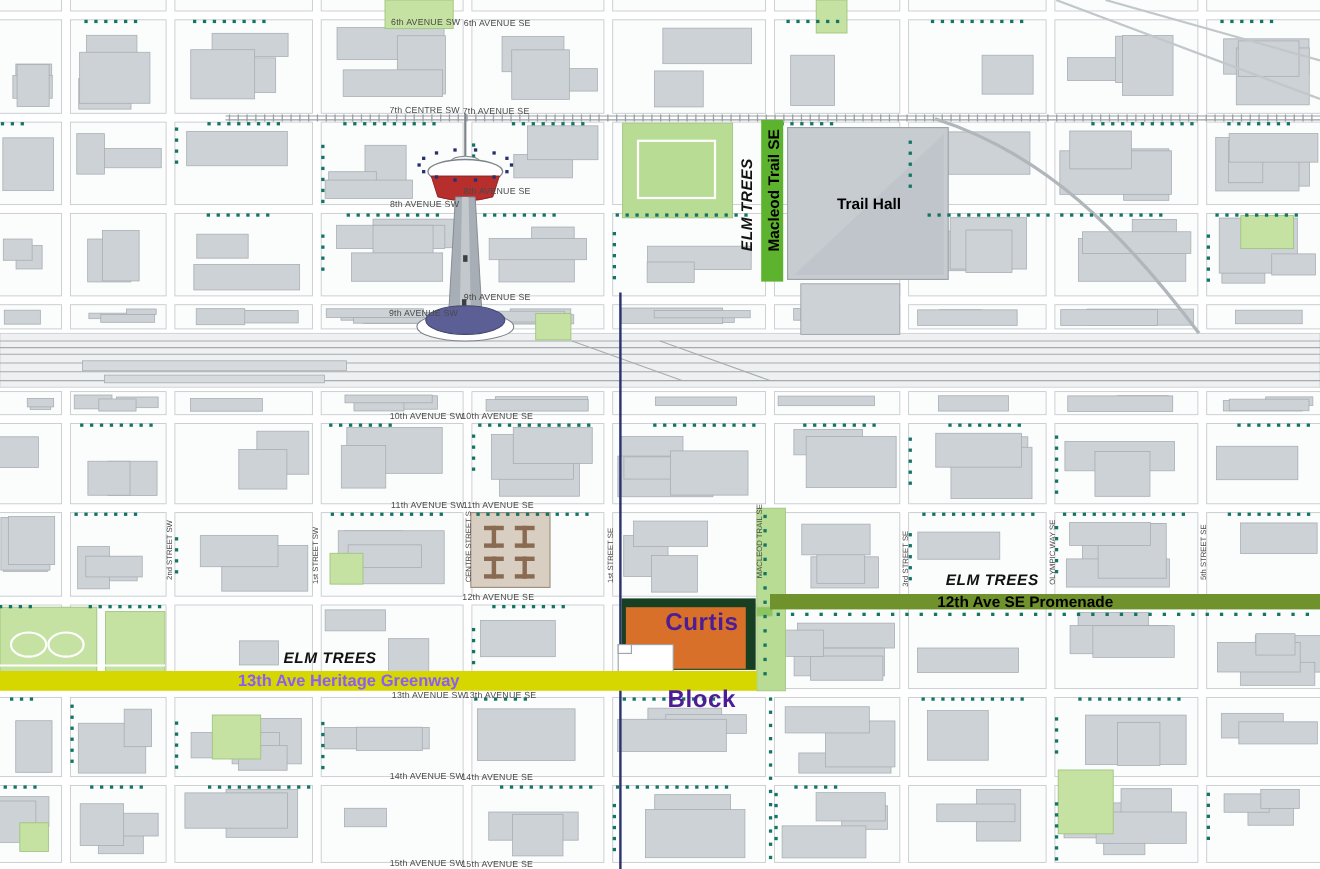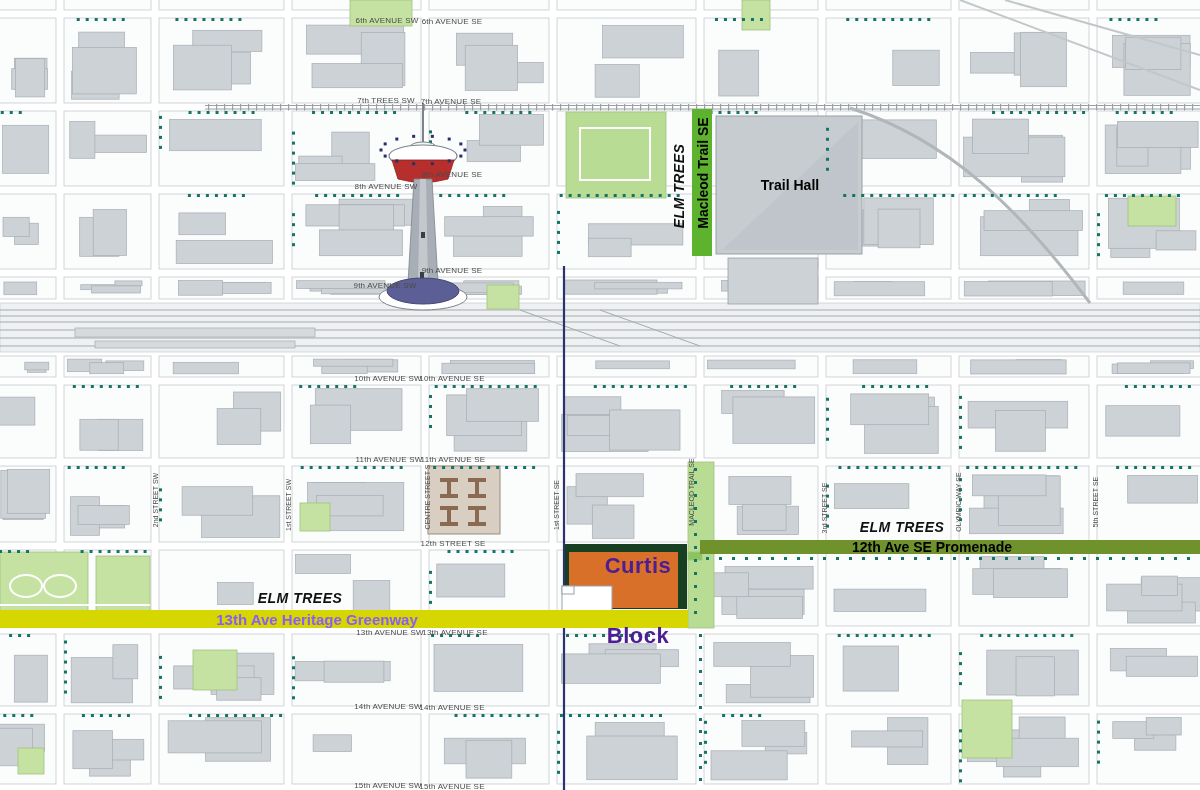--- a/index.html
+++ b/index.html
@@ -1175,31 +1175,31 @@
       </g>
   </svg>
 
   <div class="bar" id="bar-macleod" style="left: 692px; top: 109px; width: 20px; height: 147px; background: rgb(94, 179, 46);"></div>
   <div class="bar" id="bar-promenade" style="left: 700px; top: 540px; width: 500px; height: 14px; background: rgb(111, 146, 44);"></div>
   <div class="bar" id="bar-greenway" style="left: 0px; top: 610px; width: 688px; height: 18px; background: rgb(214, 215, 0);"></div>
 
   <div id="labels">
       <div class="lbl street-h" style="left: 387px; top: 20px;">6th AVENUE SW</div>
       <div class="lbl street-h" style="left: 452px; top: 21px;">6th AVENUE SE</div>
-      <div class="lbl street-h" style="left: 386px; top: 100px;">7th TREES SW</div>
+      <div class="lbl street-h" style="left: 386px; top: 100px;">7th CENTRE SW</div>
       <div class="lbl street-h" style="left: 451px; top: 101px;">7th AVENUE SE</div>
       <div class="lbl street-h" style="left: 386px; top: 186px;">8th AVENUE SW</div>
       <div class="lbl street-h" style="left: 452px; top: 174px;">8th AVENUE SE</div>
       <div class="lbl street-h" style="left: 385px; top: 285px;">9th AVENUE SW</div>
       <div class="lbl street-h" style="left: 452px; top: 270px;">9th AVENUE SE</div>
       <div class="lbl street-h" style="left: 388px; top: 378px;">10th AVENUE SW</div>
       <div class="lbl street-h" style="left: 452px; top: 378px;">10th AVENUE SE</div>
       <div class="lbl street-h" style="left: 389px; top: 459px;">11th AVENUE SW</div>
       <div class="lbl street-h" style="left: 453px; top: 459px;">11th AVENUE SE</div>
-      <div class="lbl street-h" style="left: 453px; top: 543px;">12th STREET SE</div>
+      <div class="lbl street-h" style="left: 453px; top: 543px;">12th AVENUE SE</div>
       <div class="lbl street-h" style="left: 390px; top: 632px;">13th AVENUE SW</div>
       <div class="lbl street-h" style="left: 455px; top: 632px;">13th AVENUE SE</div>
       <div class="lbl street-h" style="left: 388px; top: 706px;">14th AVENUE SW</div>
       <div class="lbl street-h" style="left: 452px; top: 707px;">14th AVENUE SE</div>
       <div class="lbl street-h" style="left: 388px; top: 785px;">15th AVENUE SW</div>
       <div class="lbl street-h" style="left: 452px; top: 786px;">15th AVENUE SE</div>
       <div class="lbl street-v rot" style="left: 155px; top: 500px;">2nd STREET SW</div>
       <div class="lbl street-v rot" style="left: 288px; top: 505px;">1st STREET SW</div>
       <div class="lbl street-v rot" style="left: 427px; top: 497px;">CENTRE STREET S</div>
       <div class="lbl street-v rot" style="left: 556px; top: 505px;">1st STREET SE</div>

